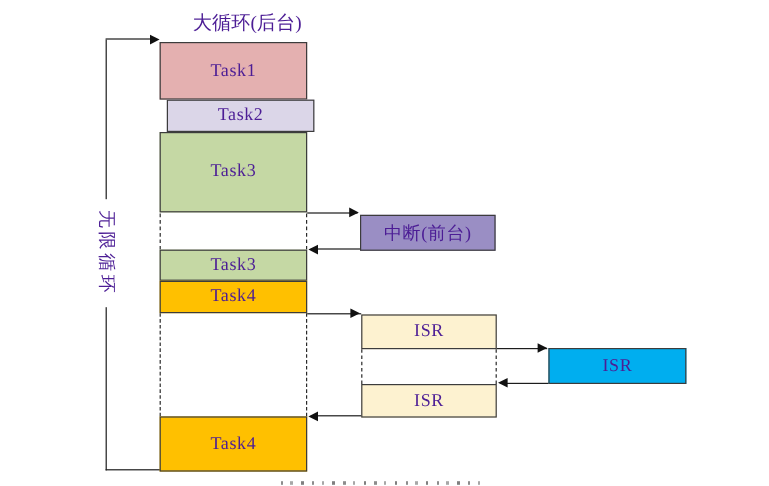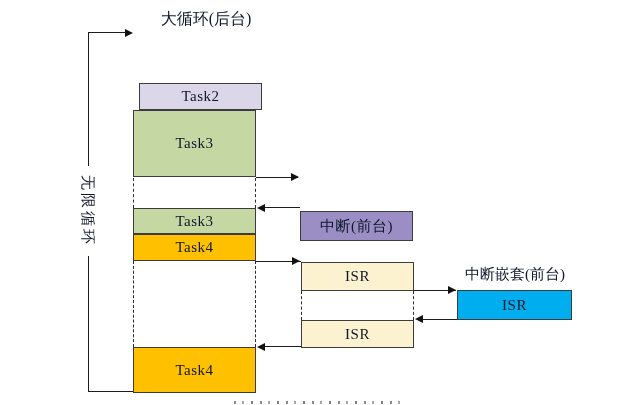--- a/index.html
+++ b/index.html
@@ -1,18 +1,18 @@
 <!DOCTYPE html>
 <html><head>
 <meta charset="utf-8">
 <style>
   html,body{margin:0;padding:0;background:#fff;}
   #stage{
     position:relative;width:614px;height:405px;background:#ffffff;overflow:hidden;
-    font-family:"Liberation Serif","DejaVu Serif",serif;color:#0f172a;
+    font-family:"Liberation Serif","DejaVu Serif",serif;color:#4c1d95;
   }
   .box{
     position:absolute;box-sizing:border-box;border:1.5px solid #3c3c3c;
     display:flex;align-items:center;justify-content:center;
     font-size:15px;letter-spacing:0.5px;
   }
   .lbl{position:absolute;text-align:center;font-size:16px;white-space:nowrap;}
   .hline{position:absolute;height:0;border-top:1.5px solid #1c1c1c;}
   .vline{position:absolute;width:0;border-left:1.5px solid #1c1c1c;}
   .vdash{position:absolute;width:0;border-left:1.5px dashed #2a2a2a;}
@@ -38,20 +38,23 @@
 <div id="stage">
 
   <div class="lbl" style="left:146px;top:9px;width:120px;">大循环(后台)</div>
 
   <div class="vline" style="left:88px;top:33px;height:359px;"></div>
   <div class="hline" style="left:88px;top:32px;width:40px;"></div>
   <div class="arr-r" style="left:125px;top:29px;"></div>
   <div class="hline" style="left:88px;top:391px;width:46px;"></div>
   <div class="rot-label">无限循环</div>
 
+  <div class="box" style="left: 133px; top: 35px; width: 123px; height: 48px; background-color: rgb(228, 176, 176);">
+    <span>Task1</span>
+  </div>
   <div class="box" style="left: 139px; top: 83px; width: 123px; height: 27px; background-color: rgb(219, 214, 232);">
     <span>Task2</span>
   </div>
   <div class="box" style="left: 133px; top: 110px; width: 123px; height: 67px; background-color: rgb(197, 216, 164);">
     <span>Task3</span>
   </div>
 
   <div class="vdash" style="left:133px;top:178px;height:30px;"></div>
   <div class="vdash" style="left:254.5px;top:178px;height:30px;"></div>
 
@@ -64,41 +67,40 @@
 
   <div class="vdash" style="left:133px;top:261px;height:86px;"></div>
   <div class="vdash" style="left:254.5px;top:261px;height:86px;"></div>
 
   <div class="box" style="left: 133px; top: 347px; width: 123px; height: 46px; background-color: rgb(255, 192, 0);">
     <span>Task4</span>
   </div>
 
   <div class="hline" style="left:256px;top:176.5px;width:42px;"></div>
   <div class="arr-r" style="left:291px;top:173px;"></div>
-  <div class="box" style="left: 300px; top: 179px; width: 113px; height: 30px; background-color: rgb(154, 142, 196); margin-top: 32px;">
+  <div class="box" style="left: 300px; top: 179px; width: 113px; height: 30px; background-color: rgb(154, 142, 196);">
     <span>中断(前台)</span>
   </div>
   <div class="hline" style="left:259px;top:207px;width:41px;"></div>
   <div class="arr-l" style="left:257px;top:203.5px;"></div>
 
   <div class="hline" style="left:256px;top:260.5px;width:45px;"></div>
   <div class="arr-r" style="left:292px;top:257px;"></div>
 
   <div class="box" style="left: 301px; top: 262px; width: 113px; height: 29px; background-color: rgb(253, 242, 208);">
     <span>ISR</span>
   </div>
 
   <div class="vdash" style="left:301px;top:291px;height:29px;"></div>
   <div class="vdash" style="left:412.5px;top:291px;height:29px;"></div>
 
   <div class="box" style="left: 301px; top: 320px; width: 113px; height: 28px; background-color: rgb(253, 242, 208);">
     <span>ISR</span>
   </div>
 
-  <div class="lbl" style="left:440px;top:265px;width:150px;font-size:15px;">中断嵌套(前台)</div>
 
   <div class="hline" style="left:414px;top:289.5px;width:42px;"></div>
   <div class="arr-r" style="left:448px;top:286px;"></div>
 
   <div class="box" style="left: 457px; top: 290px; width: 115px; height: 30px; background-color: rgb(0, 174, 239);">
     <span>ISR</span>
   </div>
 
   <div class="hline" style="left:417px;top:318.5px;width:40px;"></div>
   <div class="arr-l" style="left:415px;top:315px;"></div>

